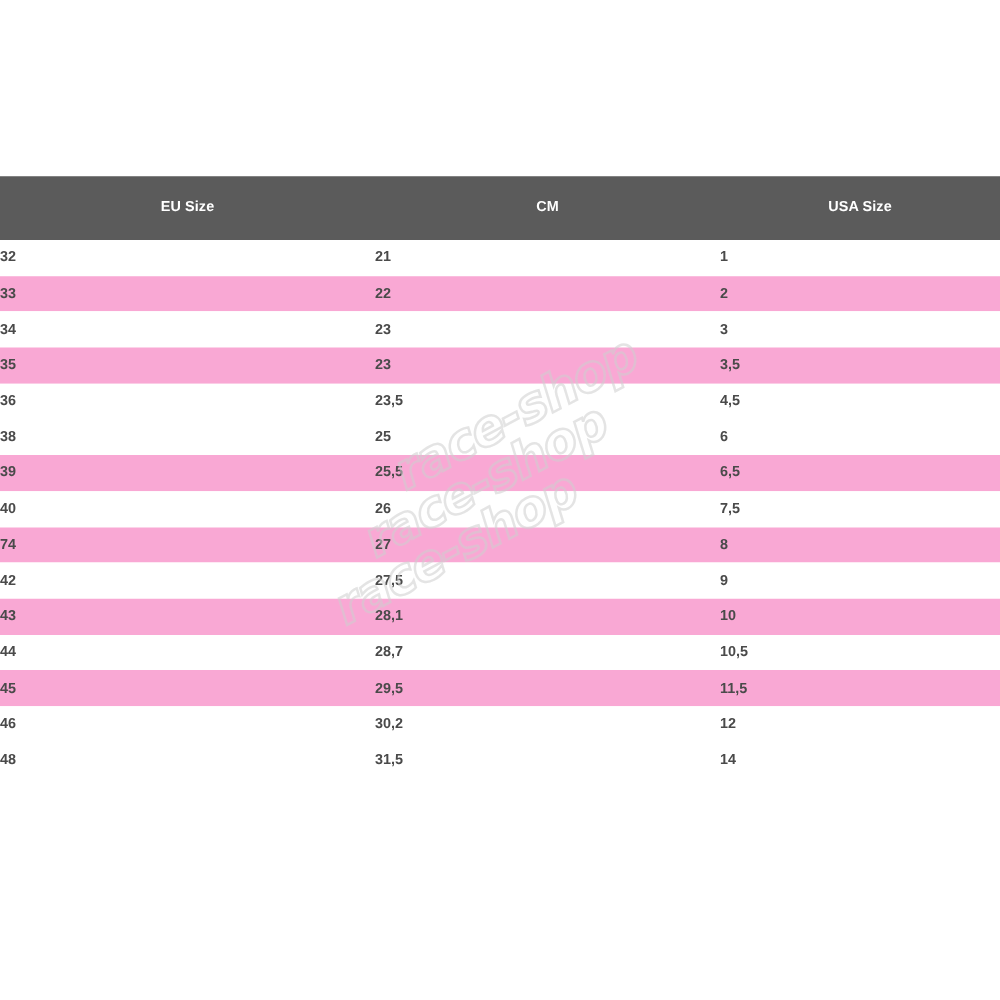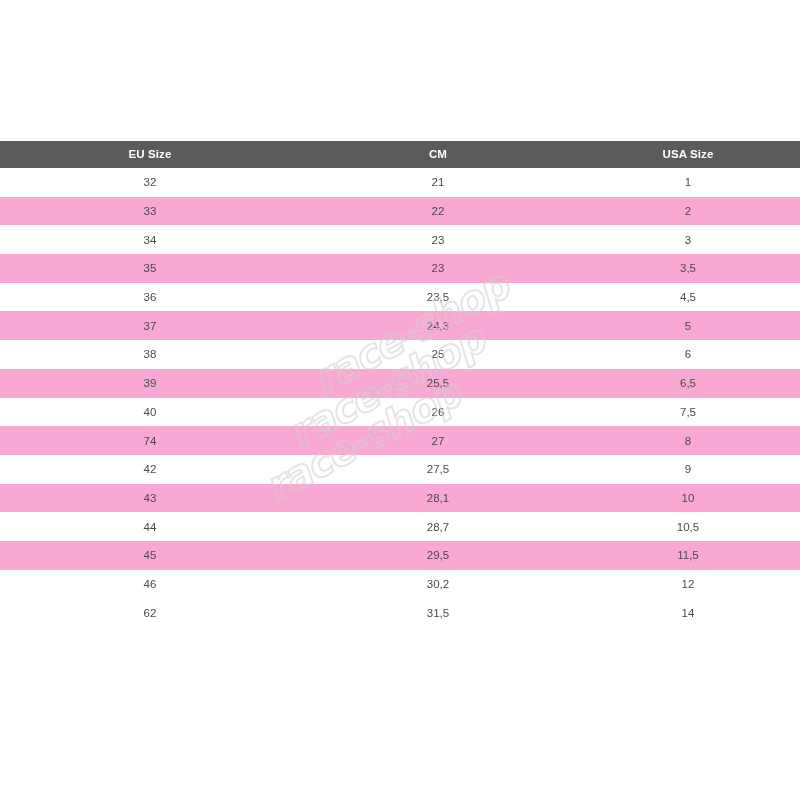--- a/index.html
+++ b/index.html
@@ -34,33 +34,34 @@
     table-layout: fixed;
   }
 
   table.size-table thead th {
     background: #5b5b5b;
     color: #ffffff;
     font-size: 11.5px;
     font-weight: bold;
     height: 27px;
     line-height: 27px;
-    padding: 0;
+    padding: 12px;
     text-align: center;
     letter-spacing: 0.1px;
   }
 
   table.size-table tbody td {
     font-size: 11.5px;
     color: #4a4a4a;
     height: 28.7px;
     padding: 0;
-    text-align: center;
+    text-align: left;
     background: #ffffff;
     border: none;
+    font-weight: bold;
   }
 
   table.size-table tbody tr.alt td {
     background: #f9a8d4;
   }
 
   
   col.c1 { width: 300px; }
   col.c2 { width: 276px; }
   col.c3 { width: 224px; }
@@ -130,25 +131,20 @@
         <tr class="alt">
           <td>35</td>
           <td>23</td>
           <td>3,5</td>
         </tr>
         <tr>
           <td>36</td>
           <td>23,5</td>
           <td>4,5</td>
         </tr>
-        <tr class="alt">
-          <td>37</td>
-          <td>24,3</td>
-          <td>5</td>
-        </tr>
         <tr>
           <td>38</td>
           <td>25</td>
           <td>6</td>
         </tr>
         <tr class="alt">
           <td>39</td>
           <td>25,5</td>
           <td>6,5</td>
         </tr>
@@ -181,21 +177,21 @@
           <td>45</td>
           <td>29,5</td>
           <td>11,5</td>
         </tr>
         <tr>
           <td>46</td>
           <td>30,2</td>
           <td>12</td>
         </tr>
         <tr>
-          <td>62</td>
+          <td>48</td>
           <td>31,5</td>
           <td>14</td>
         </tr>
       </tbody>
     </table>
   </div>
 
   <div class="watermark">
     <div class="wm-text wm1">race-shop</div>
     <div class="wm-text wm2">race-shop</div>

